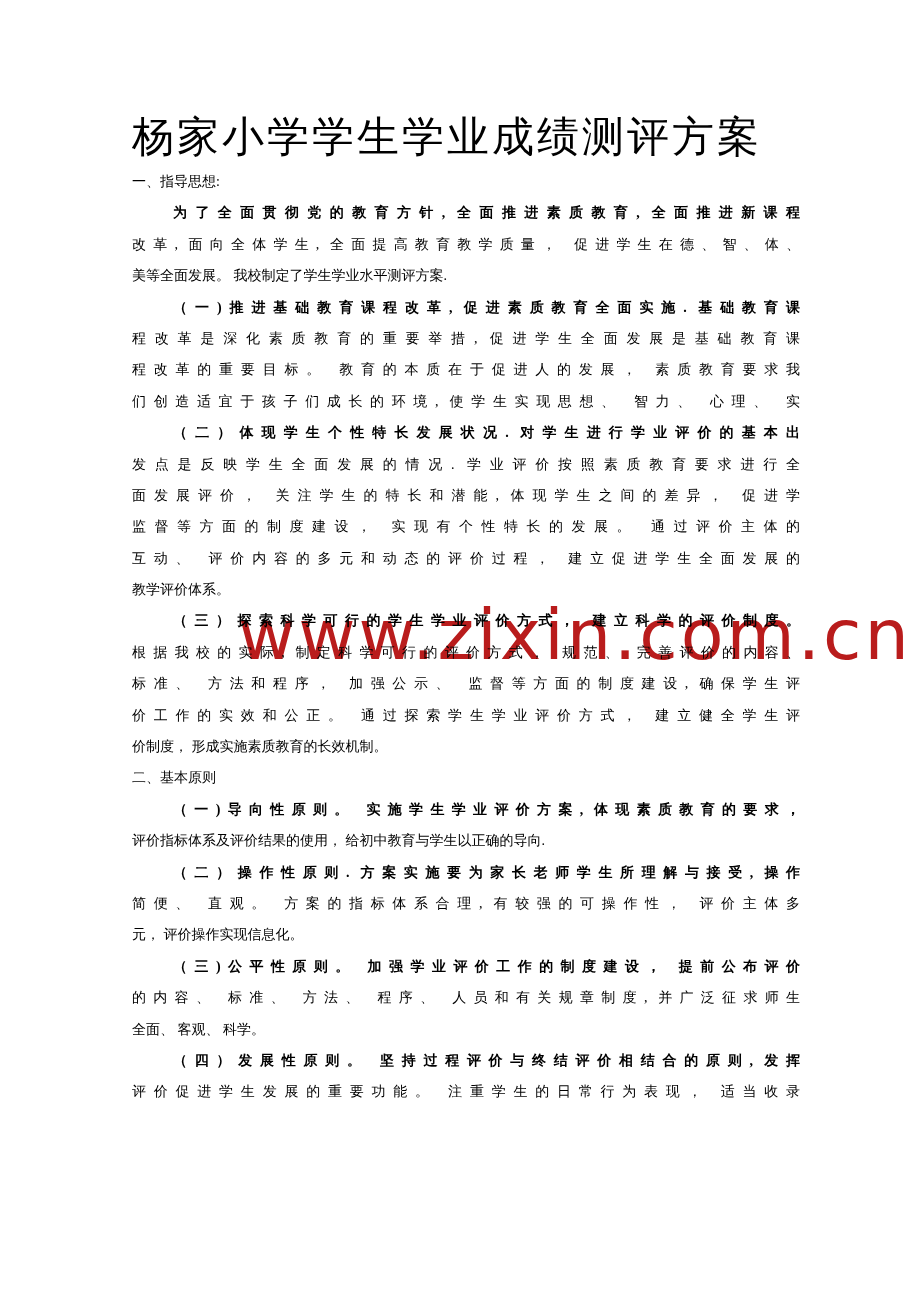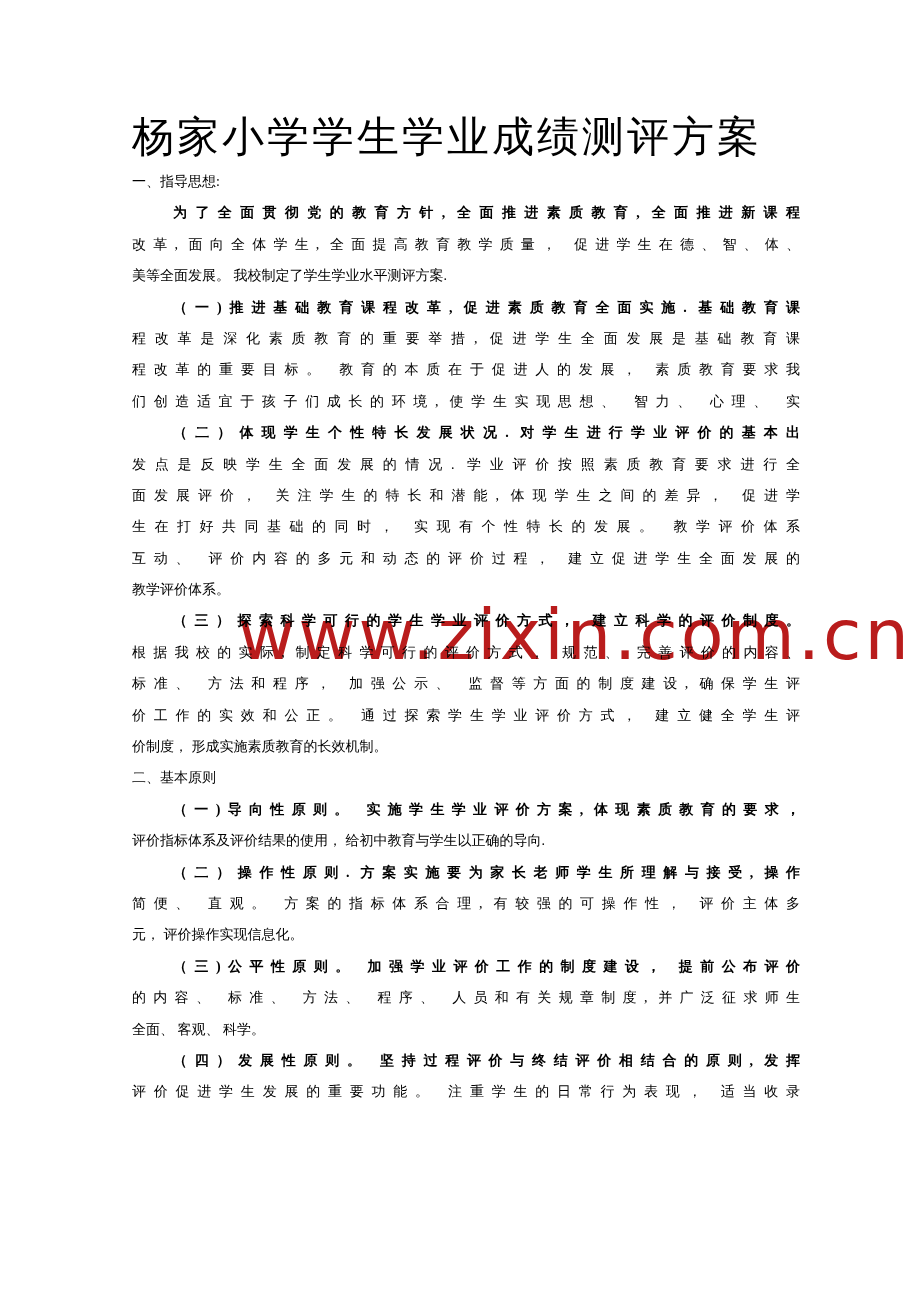--- a/index.html
+++ b/index.html
@@ -81,21 +81,21 @@
     <div class="line">美等全面发展。 我校制定了学生学业水平测评方案.</div>
 
     <div class="line j ind">（一)推进基础教育课程改革, 促进素质教育全面实施. 基础教育课</div>
     <div class="line j">程改革是深化素质教育的重要举措, 促进学生全面发展是基础教育课</div>
     <div class="line j">程改革的重要目标。 教育的本质在于促进人的发展， 素质教育要求我</div>
     <div class="line j">们创造适宜于孩子们成长的环境, 使学生实现思想、 智力、 心理、 实</div>
 
     <div class="line j ind">（二）体现学生个性特长发展状况. 对学生进行学业评价的基本出</div>
     <div class="line j">发点是反映学生全面发展的情况. 学业评价按照素质教育要求进行全</div>
     <div class="line j">面发展评价， 关注学生的特长和潜能, 体现学生之间的差异， 促进学</div>
-    <div class="line j">生在打好共同基础的同时， 实现有个性特长的发展。 教学评价体系</div>
+    <div class="line j">监督等方面的制度建设， 实现有个性特长的发展。 通过评价主体的</div>
     <div class="line j">互动、 评价内容的多元和动态的评价过程， 建立促进学生全面发展的</div>
     <div class="line">教学评价体系。</div>
 
     <div class="line j ind">（三）探索科学可行的学生学业评价方式， 建立科学的评价制度。</div>
     <div class="line j">根据我校的实际, 制定科学可行的评价方式， 规范、 完善评价的内容、</div>
     <div class="line j">标准、 方法和程序， 加强公示、 监督等方面的制度建设, 确保学生评</div>
     <div class="line j">价工作的实效和公正。 通过探索学生学业评价方式， 建立健全学生评</div>
     <div class="line">价制度， 形成实施素质教育的长效机制。</div>
 
     <div class="line">二、基本原则</div>

